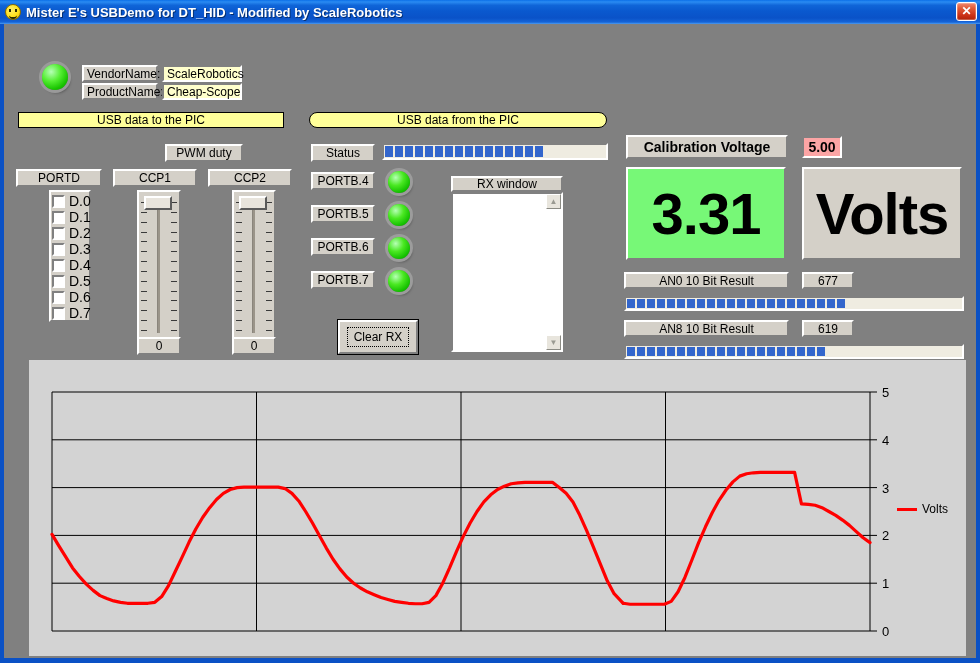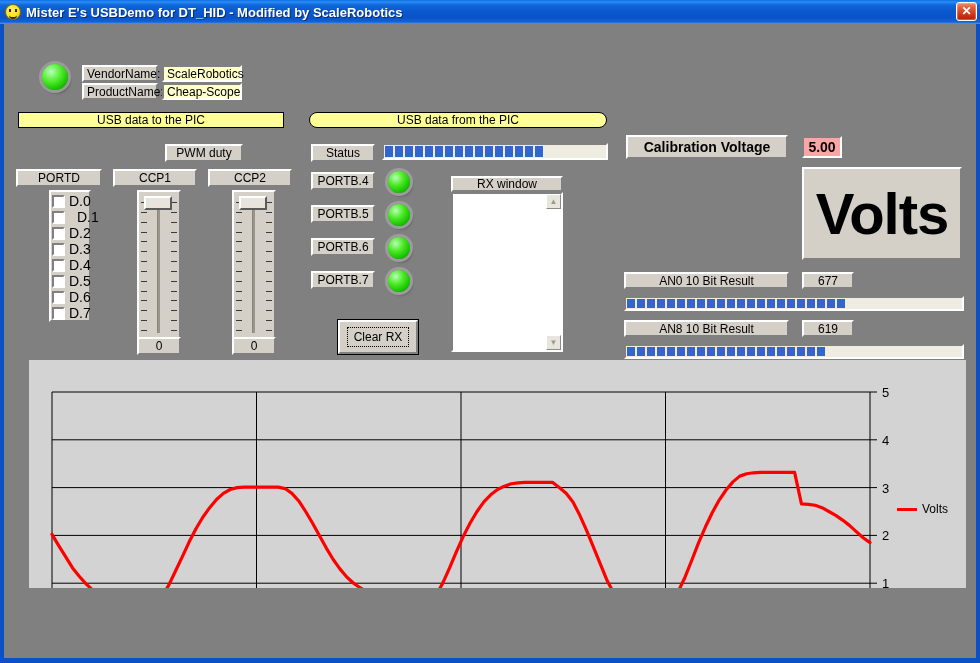--- a/index.html
+++ b/index.html
@@ -82,21 +82,21 @@
     display: flex; align-items: center; justify-content: center;
     color: #fff; font-size: 12px; font-weight: bold;
     line-height: 1;
     box-shadow: inset 0 0 0 1px rgba(255,255,255,0.25);
   }
   #close-button span { transform: translateY(-1px); }
 
   #client-area {
     position: absolute;
     left: 4px; top: 24px;
-    width: 972px; height: 564px;
+    width: 972px; height: 634px;
     background: #808080;
     overflow: hidden;
   }
 
   
   .w-label {   
     background: #d4d0c8;
     border: 2px solid;
     border-color: #ffffff #808080 #808080 #ffffff;
     box-sizing: border-box;
@@ -353,21 +353,21 @@
     <div class="w-label" id="portd-label">PORTD</div>
     <div class="w-label" id="ccp1-label">CCP1</div>
     <div class="w-label" id="ccp2-label">CCP2</div>
 
     <div id="portd-group"></div>
     <div id="portd-checks">
         <div class="chk-row" style="left: 48px; top: 169px;">
           <span class="chk-box"></span>
           <span>D.0</span>
         </div>
-        <div class="chk-row" style="left: 48px; top: 185px; gap: 8px;">
+        <div class="chk-row" style="left: 48px; top: 185px;">
           <span class="chk-box"></span>
           <span>D.1</span>
         </div>
         <div class="chk-row" style="left: 48px; top: 201px;">
           <span class="chk-box"></span>
           <span>D.2</span>
         </div>
         <div class="chk-row" style="left: 48px; top: 217px;">
           <span class="chk-box"></span>
           <span>D.3</span>
@@ -498,20 +498,21 @@
         <div class="sb-arrow" style="bottom:0;">▼</div>
       </div>
     </div>
 
     <div id="clear-rx-button">
       <span class="inner">Clear RX</span>
     </div>
 
     <div class="w-label" id="calibration-label">Calibration Voltage</div>
     <div class="w-textbox" id="calibration-value">5.00</div>
+    <div id="voltage-display">3.31</div>
     <div id="volts-label">Volts</div>
 
     <div class="w-label" id="an0-label">AN0 10 Bit Result</div>
     <div class="w-label" id="an0-value">677</div>
     <div class="an-bar" id="an0-bar">
         <span class="pbseg" style="background: rgb(51, 102, 204);"></span>
         <span class="pbseg" style="background: rgb(51, 102, 204);"></span>
         <span class="pbseg" style="background: rgb(51, 102, 204);"></span>
         <span class="pbseg" style="background: rgb(51, 102, 204);"></span>
         <span class="pbseg" style="background: rgb(51, 102, 204);"></span>

